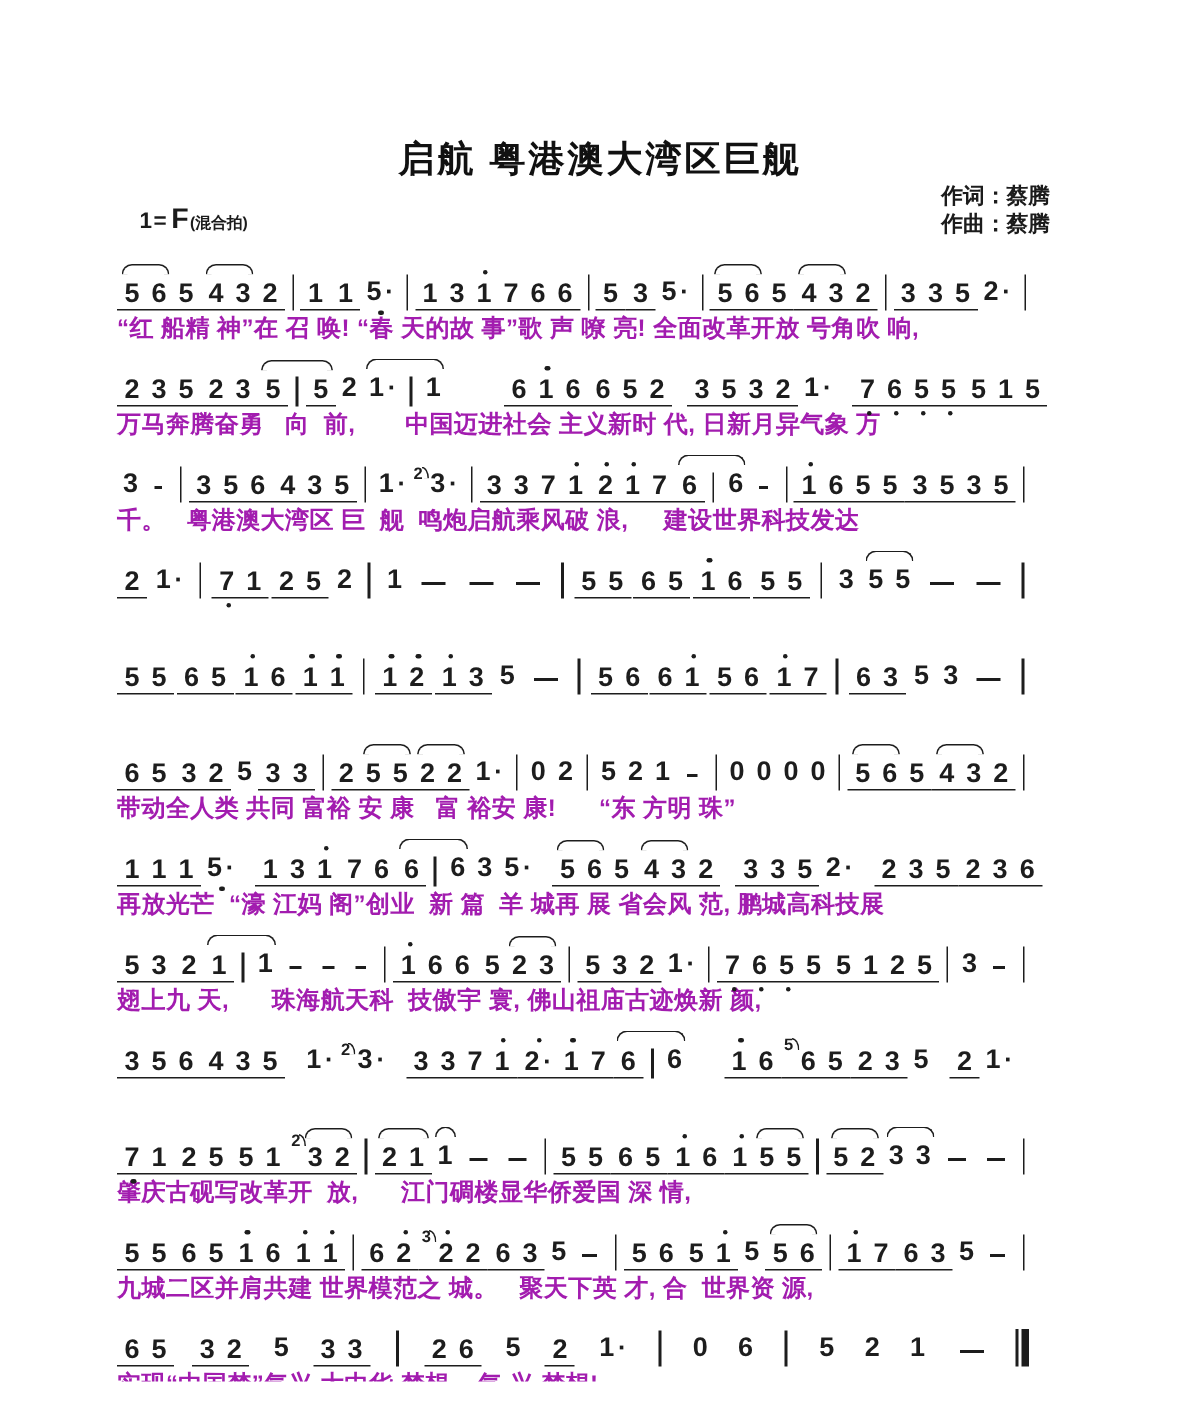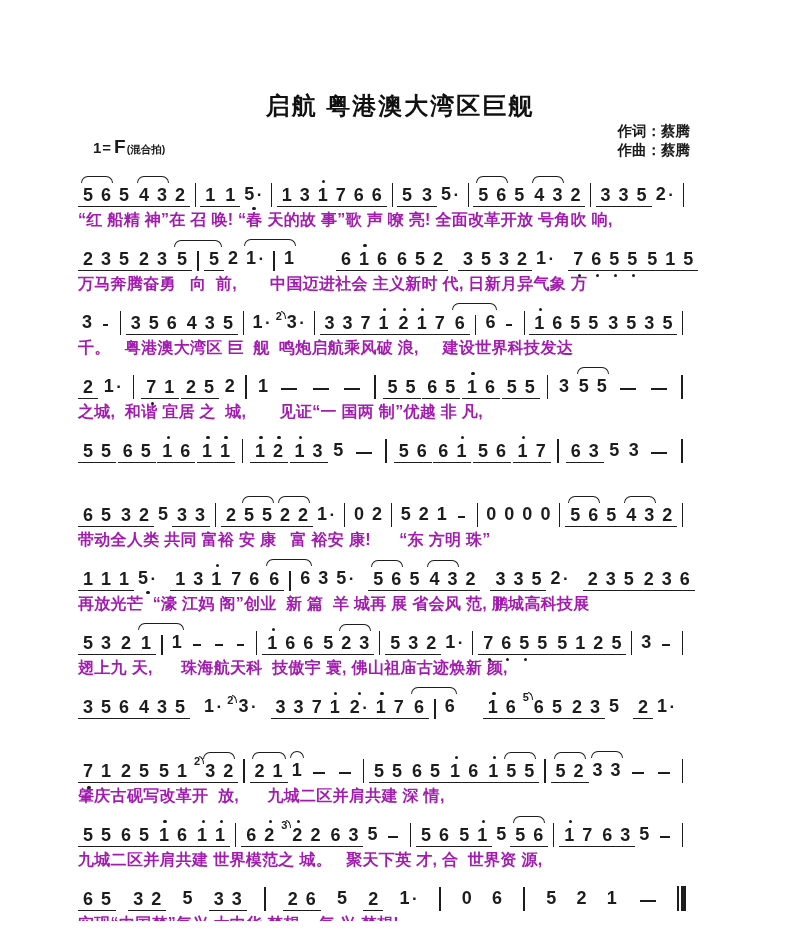--- a/index.html
+++ b/index.html
@@ -1,19 +1,19 @@
 <!DOCTYPE html>
 <html><head>
 <meta charset="utf-8">
 <style>
   html,body{margin:0;padding:0;background:#e8e8e8;}
   .page{position:relative;width:800px;height:952px;margin:0 auto;background:#ffffff;overflow:hidden;
         font-family:"Liberation Sans","DejaVu Sans",sans-serif;color:#1d1d1d;}
   .title{margin:0;padding-top:90px;text-align:center;font-size:24px;font-weight:700;letter-spacing:2px;color:#111;}
-  .credits{position:absolute;top:122px;right:110px;text-align:right;font-size:14.5px;font-weight:700;line-height:19px;color:#1b1b1b;}
+  .credits{position:absolute;top:122px;right:100px;text-align:right;font-size:14.5px;font-weight:700;line-height:19px;color:#1b1b1b;}
   .keysig{position:absolute;top:136px;left:93px;font-weight:700;color:#1b1b1b;}
   .keysig .kp{font-size:15px;letter-spacing:1px;}
   .keysig .kn{font-size:19px;margin-left:2px;}
   .keysig .km{font-size:10.5px;font-weight:600;margin-left:1px;}
   .score{position:absolute;top:170px;left:78px;right:112px;}
   .sys{height:64px;}
   .notes{display:flex;align-items:flex-end;justify-content:space-between;height:37px;}
   .lyr{height:26px;font-size:16px;line-height:25px;font-weight:600;color:#a21caf;white-space:pre;letter-spacing:0.3px;}
   .lyr.clip{height:10px;overflow:hidden;}
   
@@ -283,21 +283,20 @@
           <span class="nt">3</span>
           <span class="slur">
             <i class="arc"></i>
             <span class="nt">5</span>
             <span class="nt">5</span>
           </span>
           <span class="dash"></span>
           <span class="dash"></span>
           <span class="bar"></span>
         </div>
-        <div class="lyr">之城,  和谐 宜居 之  城,       见证“一 国两 制”优越 非 凡,</div>
       </div>
       <div class="sys">
         <div class="notes">
           <span class="beam">
             <span class="nt">5</span>
             <span class="nt">5</span>
           </span>
           <span class="beam">
             <span class="nt">6</span>
             <span class="nt">5</span>
@@ -668,21 +667,21 @@
           </span>
           <span class="slur">
             <i class="arc"></i>
             <span class="nt">3</span>
             <span class="nt">3</span>
           </span>
           <span class="dash"></span>
           <span class="dash"></span>
           <span class="bar"></span>
         </div>
-        <div class="lyr">肇庆古砚写改革开  放,      九城二区并肩共建 深 情,</div>
+        <div class="lyr">肇庆古砚写改革开  放,      江门碉楼显华侨爱国 深 情,</div>
       </div>
       <div class="sys">
         <div class="notes">
           <span class="beam">
             <span class="nt">5</span>
             <span class="nt">5</span>
           </span>
           <span class="beam">
             <span class="nt">6</span>
             <span class="nt">5</span>

